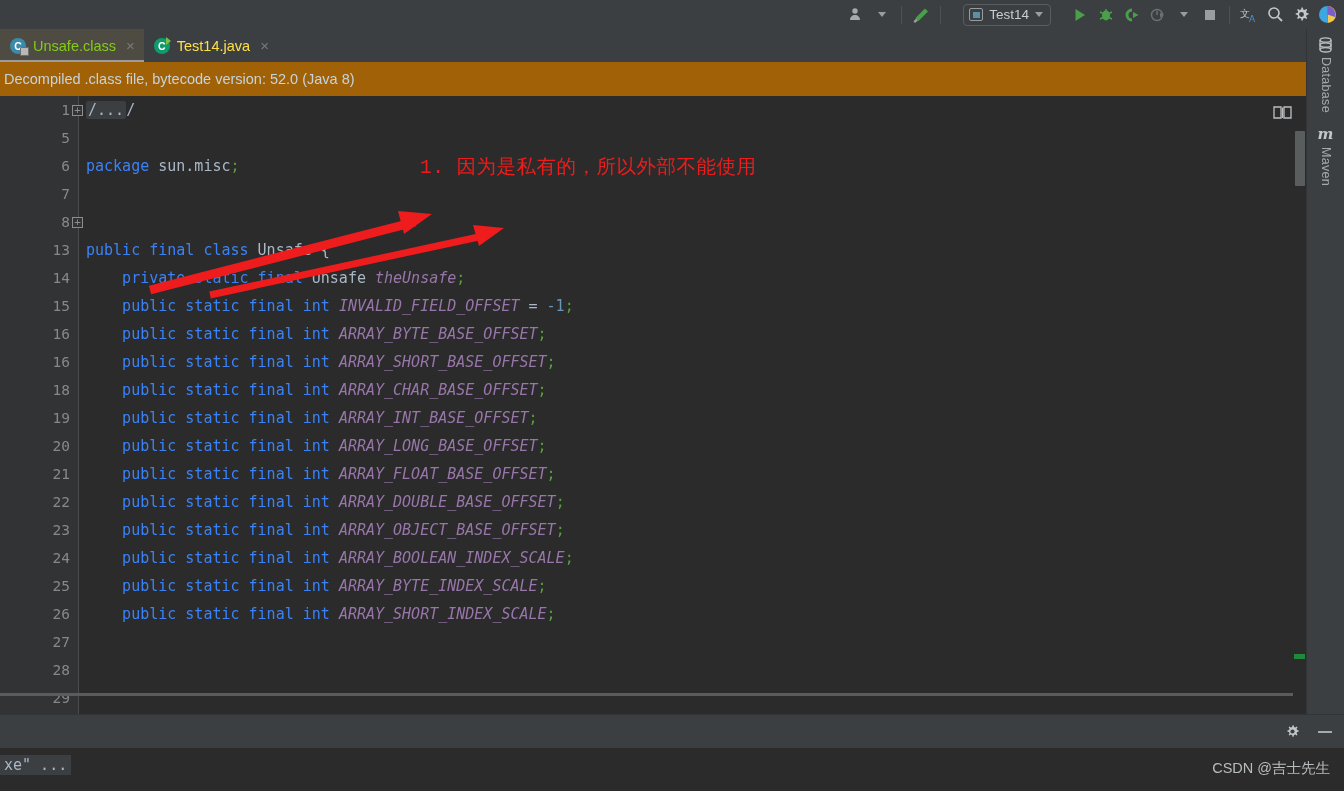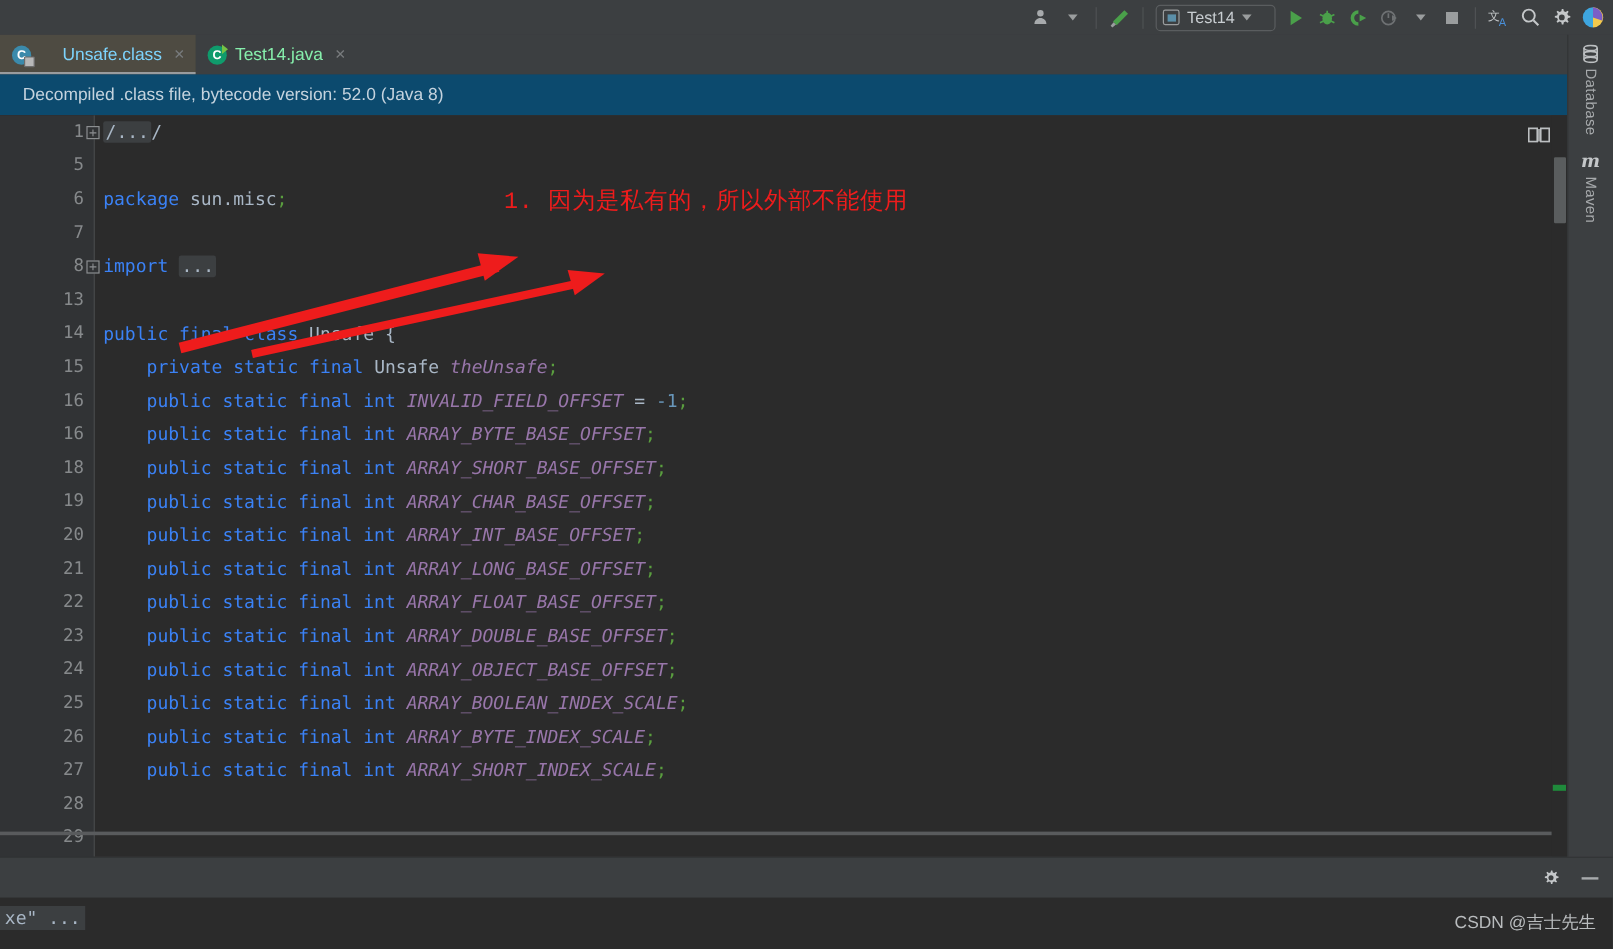--- a/index.html
+++ b/index.html
@@ -24,23 +24,23 @@
     position: relative;
   }
   .tb-sep { width: 1px; height: 18px; background: #4f5254; margin: 0 6px; }
   .caret {
     width: 0; height: 0;
     border-left: 4px solid transparent; border-right: 4px solid transparent;
     border-top: 5px solid #9a9d9e;
   }
   .runcfg {
     display: flex; align-items: center; gap: 6px;
-    height: 22px; padding: 0 19px 0 5px;
+    height: 22px; padding: 0 7px 0 5px;
     border: 1px solid #5a5d5f; border-radius: 4px;
-    margin: 0 4px;
+    margin: 0 16px;
   }
   .runcfg-label { color: #c8cdd1; font-size: 13.5px; }
   .cfg-icon {
     width: 14px; height: 13px; border: 1.6px solid #9a9d9e; border-radius: 2px;
     display: flex; align-items: center; justify-content: center;
   }
   .cfg-icon i { display: block; width: 7px; height: 6px; background: #5b8fa8; }
 
   
   .tabbar {
@@ -49,22 +49,22 @@
   }
   .tab {
     display: flex; align-items: center; gap: 7px;
     padding: 0 9px 0 10px; position: relative; cursor: default;
   }
   .tab.active { background: #4e4b42; }
   .tab.active::after {
     content: ""; position: absolute; left: 0; right: 0; bottom: 0;
     height: 2px; background: #9a9c9e;
   }
-  .tab-label { font-size: 14.5px; color: #86efac; white-space: nowrap; }
-  .tab.active .tab-label { color: #7dd3fc; margin-left: 19px; }
+  .tab-label { font-size: 14.5px; color: #fde047; white-space: nowrap; }
+  .tab.active .tab-label { color: #84cc16; }
   .tab-close { font-size: 15px; color: #787b7d; margin-left: 3px; line-height: 1; }
 
   .icon-class, .icon-java {
     width: 16px; height: 16px; border-radius: 50%;
     display: flex; align-items: center; justify-content: center;
     font-size: 10.5px; font-weight: bold; color: #ffffff;
     position: relative; flex: 0 0 auto;
   }
   .icon-class { background: #3b8aab; }
   .icon-class::after {
@@ -76,21 +76,21 @@
   .icon-java::after {
     content: ""; position: absolute; right: -1px; top: -1px;
     width: 0; height: 0;
     border-left: 5px solid #76c244; border-top: 4px solid transparent;
     border-bottom: 4px solid transparent;
   }
 
   
   .notif {
     position: absolute; left: 0; top: 62px; width: 1306px; height: 34px;
-    background: #0c4a6e; display: flex; align-items: center; padding-left: 19px;
+    background: #a16207; display: flex; align-items: center; padding-left: 4px;
   }
   .notif-text { color: #c5d3de; font-size: 14.5px; }
 
   
   .editor {
     position: absolute; left: 0; top: 96px; width: 1306px; height: 618px;
     background: #2b2b2b; overflow: hidden;
   }
   .gutter {
     position: absolute; left: 0; top: 0; width: 78px; height: 100%;
@@ -355,21 +355,20 @@
     <div class="gutter-rule"></div>
     <div class="fold-col">
       <div class="fold-box" style="top:9px">+</div>
       <div class="fold-box" style="top:121px">+</div>
     </div>
     <div class="code" id="code">
         <div class="cline"><span class="pl fold-ph">/...</span><span class="pl">/</span></div>
         <div class="cline"></div>
         <div class="cline"><span class="kw">package </span><span class="pl">sun.misc</span><span class="sc">;</span></div>
         <div class="cline"></div>
-        <div class="cline"><span class="kw">import </span><span class="pl fold-ph">...</span></div>
         <div class="cline"></div>
         <div class="cline"><span class="kw">public final class </span><span class="pl">Unsafe </span><span class="pn">{</span></div>
         <div class="cline"><span class="kw">    private static final </span><span class="pl">Unsafe </span><span class="id">theUnsafe</span><span class="sc">;</span></div>
         <div class="cline"><span class="kw">    public static final int </span><span class="id">INVALID_FIELD_OFFSET </span><span class="pn">= </span><span class="num">-1</span><span class="sc">;</span></div>
         <div class="cline"><span class="kw">    public static final int </span><span class="id">ARRAY_BYTE_BASE_OFFSET</span><span class="sc">;</span></div>
         <div class="cline"><span class="kw">    public static final int </span><span class="id">ARRAY_SHORT_BASE_OFFSET</span><span class="sc">;</span></div>
         <div class="cline"><span class="kw">    public static final int </span><span class="id">ARRAY_CHAR_BASE_OFFSET</span><span class="sc">;</span></div>
         <div class="cline"><span class="kw">    public static final int </span><span class="id">ARRAY_INT_BASE_OFFSET</span><span class="sc">;</span></div>
         <div class="cline"><span class="kw">    public static final int </span><span class="id">ARRAY_LONG_BASE_OFFSET</span><span class="sc">;</span></div>
         <div class="cline"><span class="kw">    public static final int </span><span class="id">ARRAY_FLOAT_BASE_OFFSET</span><span class="sc">;</span></div>

